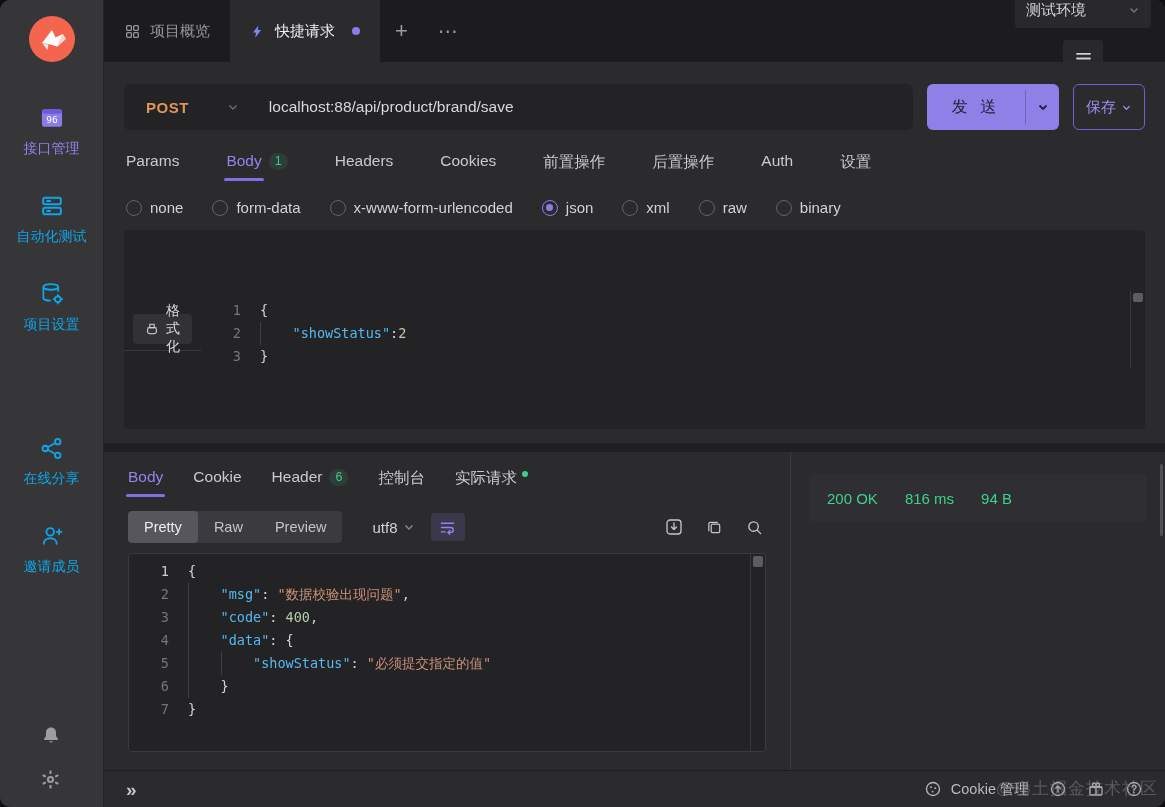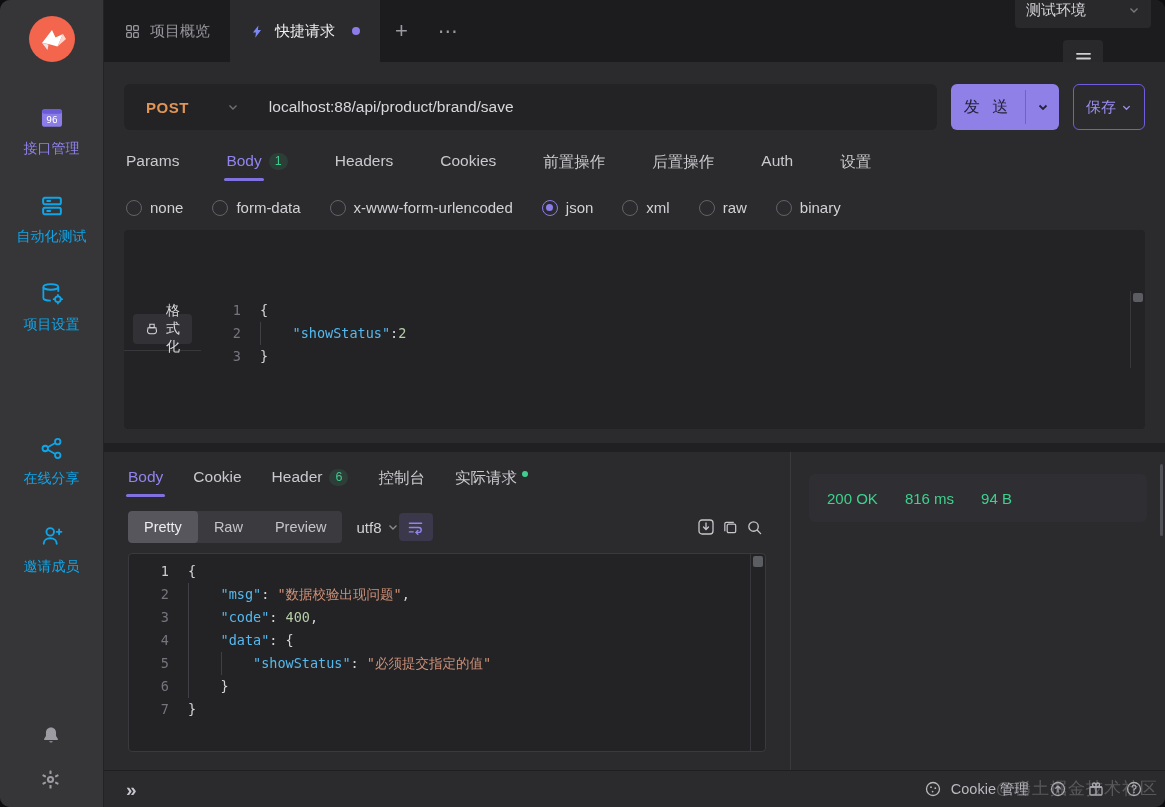--- a/index.html
+++ b/index.html
@@ -38,21 +38,21 @@
   .win-ctrls { display:flex; align-items:center; gap:6px; margin-left:6px; }
   .win-btn { width:28px; height:28px; display:flex; align-items:center; justify-content:center; color:#e2e2e6; background:none; border:none; cursor:pointer; }
 
   
   .request-pane { flex:0 0 381px; display:flex; flex-direction:column; background:#2b2b2d; padding-top:22px; min-height:0; }
   .url-row { display:flex; align-items:center; gap:14px; padding:0 20px; }
   .url-box { flex:1; height:46px; background:#232325; border-radius:6px; display:flex; align-items:center; padding:0 22px; cursor:text; }
   .method { color:#e09556; font-weight:bold; font-size:15px; letter-spacing:.5px; }
   .method-chev { color:#6f6f76; margin:0 30px 0 38px; }
   .url-text { color:#d8d8dc; font-size:15.5px; }
-  .send-btn { width:108px; height:46px; border-radius:6px; background:#8f80e8; display:flex; align-items:stretch; border:none; cursor:pointer; padding:0; overflow:hidden; }
+  .send-btn { width:132px; height:46px; border-radius:6px; background:#8f80e8; display:flex; align-items:stretch; border:none; cursor:pointer; padding:0; overflow:hidden; }
   .send-main { flex:1; display:flex; align-items:center; justify-content:center; color:#232339; font-size:16px; letter-spacing:4px; }
   .send-split { width:1px; background:rgba(0,0,0,.22); margin:6px 0; }
   .send-caret { width:33px; display:flex; align-items:center; justify-content:center; color:#232339; }
   .save-btn { width:72px; height:46px; border-radius:6px; background:transparent; border:1px solid #6e5ede; color:#9c8ef0; font-size:15px; display:flex; align-items:center; justify-content:center; gap:5px; cursor:pointer; }
 
   .req-tabs { display:flex; gap:47px; padding:22px 22px 0; font-size:15.5px; color:#c9c9ce; }
   .tab { position:relative; padding-bottom:13px; display:flex; align-items:flex-start; gap:7px; cursor:pointer; white-space:nowrap; }
   .tab .tab-label { position:relative; }
   .tab.active { color:#9184ee; }
   .tab.active .tab-label::after { content:""; position:absolute; left:-2px; right:-2px; bottom:-11px; height:3px; border-radius:2px; background:#7f72e0; }
@@ -80,21 +80,21 @@
   .tk-key { color:#55b9ef; }
   .tk-str { color:#ce9178; }
   .tk-num { color:#b5cea8; }
   .v-scroll { position:absolute; top:0; right:0; bottom:0; width:15px; border-left:1px solid #38383c; }
   .v-thumb { position:absolute; top:2px; left:2px; right:2px; height:9px; background:#5c5c63; border-radius:2px; cursor:pointer; }
 
   
   .response-pane { flex:1; display:flex; border-top:9px solid #202022; min-height:0; background:#2b2b2d; }
   .resp-left { flex:1; display:flex; flex-direction:column; min-width:0; }
   .resp-tabs { display:flex; gap:30px; padding:16px 24px 0; font-size:15.5px; color:#c9c9ce; }
-  .resp-toolbar { display:flex; align-items:center; padding:9px 24px 8px; }
+  .resp-toolbar { display:flex; align-items:center; padding:9px 24px 8px; gap:16px; }
   .seg-ctl { display:flex; background:#3b3b3f; border-radius:4px; overflow:hidden; }
   .seg { height:32px; display:flex; align-items:center; padding:0 16px; font-size:14.5px; color:#c4c4c8; cursor:pointer; }
   .seg.active { background:#56565c; color:#ededf0; border-radius:4px; }
   .enc-select { display:flex; align-items:center; gap:5px; margin-left:14px; cursor:pointer; }
   .enc-label { font-size:15px; color:#d2d2d6; }
   .wrap-btn { width:34px; height:28px; border:none; border-radius:4px; background:rgba(139,124,232,.16); color:#9184ee; display:flex; align-items:center; justify-content:center; cursor:pointer; }
   .tool-spacer { flex:1; }
   .icon-btn { background:none; border:none; color:#c6c6cc; width:24px; height:24px; display:flex; align-items:center; justify-content:center; cursor:pointer; }
   .resp-editor { flex:1; margin:2px 24px 18px; background:#232325; border:1px solid #3a3a3e; border-radius:4px; min-height:0; padding-top:6px; }
   .resp-right { width:375px; flex:0 0 375px; border-left:1px solid #3a3a3e; position:relative; }

